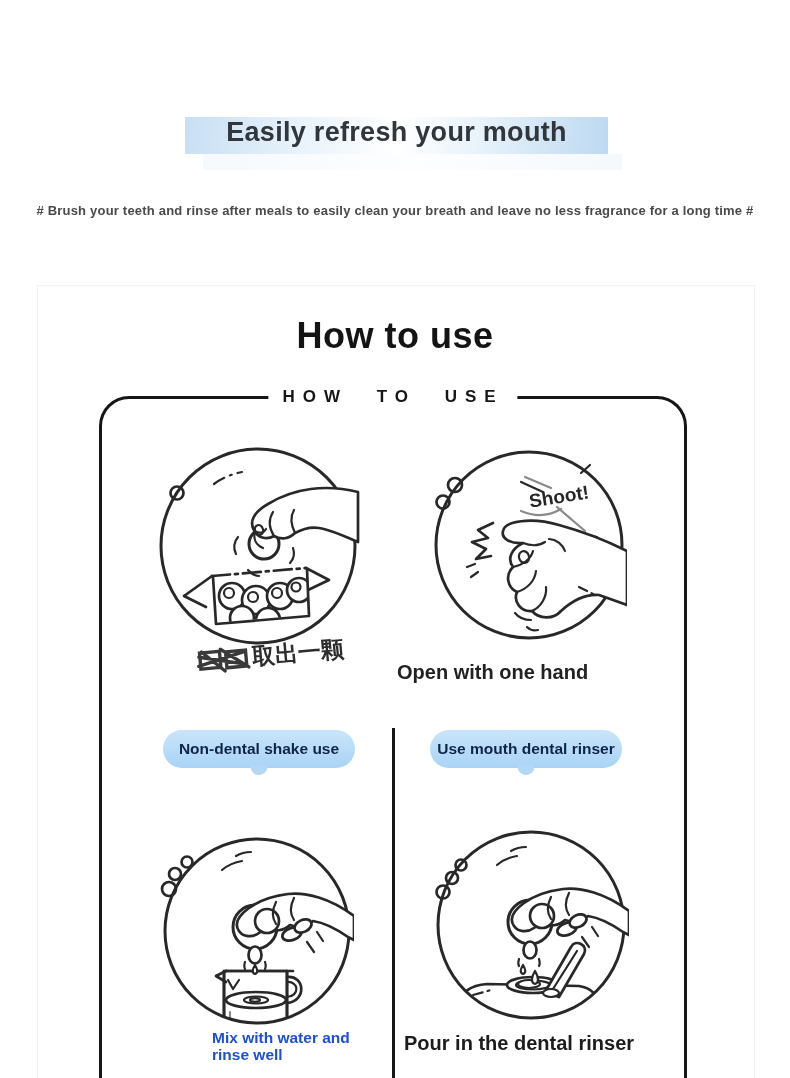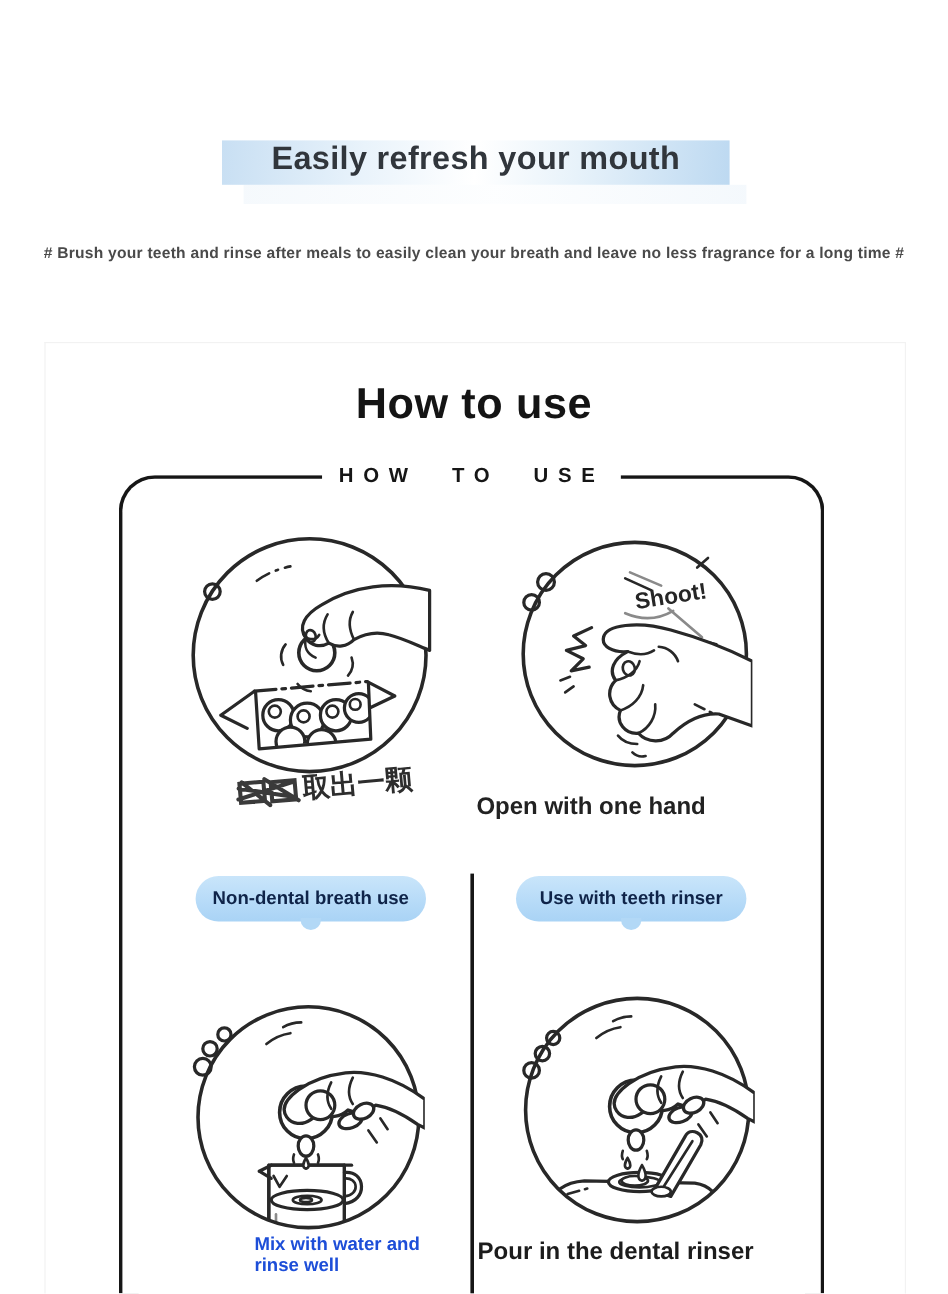--- a/index.html
+++ b/index.html
@@ -61,21 +61,21 @@
   }
   .cap-open{
     left:397px;top:661px;width:182px;text-align:center;
     font-size:20px;font-weight:700;color:#222222;white-space:nowrap;
   }
   .cap-mix{
     left:212px;top:1030px;width:180px;text-align:left;
     font-size:15.5px;font-weight:700;color:#1d4ed8;line-height:16.5px;
   }
   .cap-pour{
-    left:384px;top:1032px;width:258px;text-align:center;
+    left:404px;top:1032px;width:258px;
     font-size:20px;font-weight:700;color:#1c1c1c;white-space:nowrap;
   }
 
   
   .pill{
     top:730px;width:192px;height:38px;border-radius:19px;
     background:linear-gradient(180deg,#c9e5fa 0%,#b7dbf8 55%,#a9d3f5 100%);
     display:flex;align-items:center;justify-content:center;
     font-size:15.5px;font-weight:700;color:#0f2449;white-space:nowrap;
   }
@@ -189,25 +189,25 @@
 <div class="abs cap-zh">
   <svg width="54" height="26" viewBox="0 0 54 26">
     <path d="M2,17 L50,6 M3,8 L49,19 M6,3 L28,24 M25,2 L52,22 M4,4 L24,4 L24,20 L4,20 Z M30,5 L50,5 L50,21 L30,21 Z" fill="none" stroke="#3a3a3a" stroke-width="3.4" stroke-linecap="round"></path>
   </svg>
   <span>取出一颗</span>
 </div>
 
 <div class="abs cap-open">Open with one hand</div>
 
 <div class="abs pill pill-1">
-  <span>Non-dental breath use</span>
+  <span>Non-dental shake use</span>
   <span class="tail"></span>
 </div>
 <div class="abs pill pill-2">
-  <span>Use with teeth rinser</span>
+  <span>Use mouth dental rinser</span>
   <span class="tail"></span>
 </div>
 
 <div class="abs divider"></div>
 
 <svg class="abs" style="left:160px;top:834px" width="194" height="194" viewBox="0 0 194 194">
   <defs>
       <clipPath id="c3">
         <circle cx="97" cy="97" r="92"></circle>
       </clipPath>

